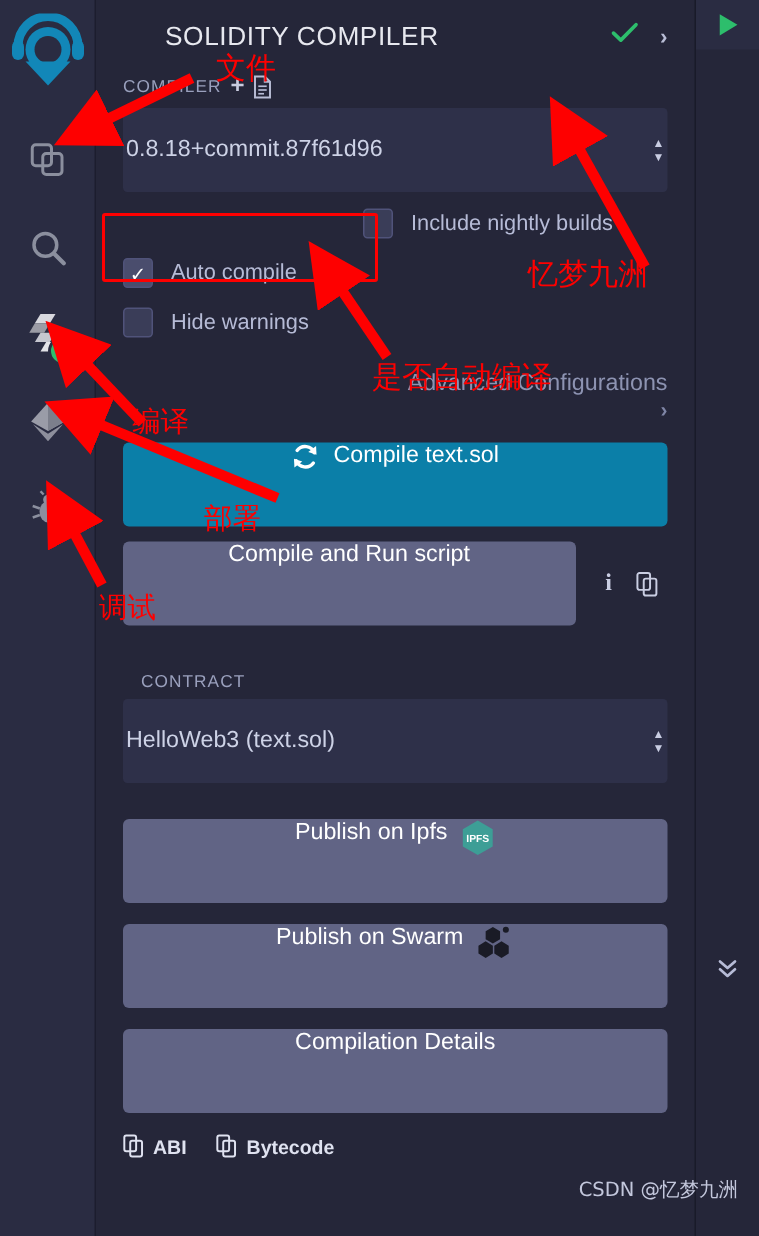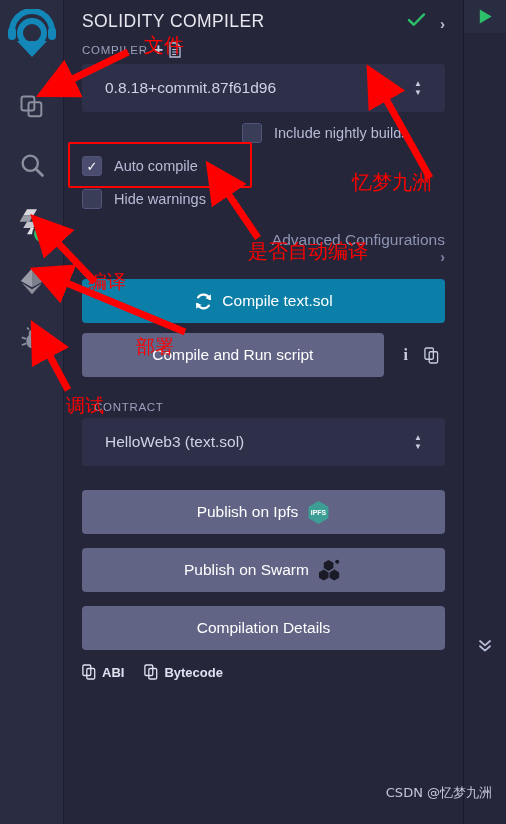--- a/index.html
+++ b/index.html
@@ -30,37 +30,37 @@
     border:2px solid #2a2c42;box-sizing:border-box;
   }
 
   
   .panel{
     flex:1 1 auto;background:#252639;position:relative;
     padding:0 18px;box-sizing:border-box;overflow:hidden;
     border-right:1px solid #191a29;
   }
   .panel-head{
-    display:flex;align-items:flex-end;height:32px;
+    display:flex;align-items:center;padding-top:8px;height:32px;margin-left:28px;
   }
   .panel-title{
     color:#e7e8ef;font-size:17.5px;letter-spacing:.4px;flex:1 1 auto;
   }
   .head-check{color:#2dbe6c;font-size:19px;font-weight:bold;margin-right:14px;}
   .head-chevron{color:#b9bdd6;font-size:15px;font-weight:bold;}
 
   .sub-label{
     color:#9aa0bd;font-size:11.5px;letter-spacing:.7px;
     margin-top:9px;display:flex;align-items:center;gap:4px;
   }
   .sub-label .plus{color:#c9cce0;font-size:16px;font-weight:600;margin-left:2px;}
 
   .select-box{
-    margin-top:5px;height:48px;background:#2e3049;border-radius:3px;
-    display:flex;align-items:center;padding:0 23px;box-sizing:border-box;
+    margin-top:5px;height:56px;background:#2e3049;border-radius:3px;
+    display:flex;align-items:center;padding:0 2px;box-sizing:border-box;
     color:#cdd2e6;font-size:15.5px;cursor:pointer;
   }
   .select-box .val{flex:1 1 auto;}
   .spinner{display:flex;flex-direction:column;align-items:center;gap:2px;color:#c9cde2;}
   .spinner i{font-style:normal;font-size:8px;line-height:7px;}
 
   .check-row{display:flex;align-items:center;margin-top:13px;cursor:pointer;}
   .cbox{
     width:20px;height:20px;border-radius:3px;background:#3a3d58;border:1px solid #50537a;
     box-sizing:border-box;display:flex;align-items:center;justify-content:center;
@@ -71,32 +71,32 @@
   .check-row .lbl{color:#b6bbd6;font-size:14.5px;margin-left:12px;}
   .nightly{justify-content:flex-start;padding-left:160px;margin-top:11px;}
 
   .adv-row{
     display:flex;align-items:flex-end;margin-top:22px;cursor:pointer;
     color:#8d93b2;font-size:15.5px;flex-direction:column;
   }
   .adv-row .ch{margin-left:auto;color:#7f85a6;font-size:14px;font-weight:bold;}
 
   .btn{
-    margin-top:14px;height:44px;border-radius:4px;display:flex;align-items:center;
+    margin-top:14px;height:56px;border-radius:4px;display:flex;align-items:flex-start;
     justify-content:center;gap:9px;cursor:pointer;box-sizing:border-box;
     font-size:15.5px;color:#fff;
   }
   .btn-primary{background:#0b7fa8;}
   .btn-secondary{background:#616485;}
   .run-row{display:flex;align-items:center;margin-top:10px;gap:0;}
   .run-row .btn{margin-top:0;flex:1 1 auto;}
   .run-icons{display:flex;align-items:center;gap:16px;padding:0 6px 0 20px;color:#c9cde2;}
   .run-icons .i-info{font-size:16px;font-weight:bold;font-family:"Liberation Serif",serif;}
 
-  .sec-label{color:#9aa0bd;font-size:11.5px;letter-spacing:.7px;margin-top:24px;padding-left:12px;}
+  .sec-label{color:#9aa0bd;font-size:11.5px;letter-spacing:.7px;margin-top:32px;padding-left:12px;}
   .pub-gap{height:10px;}
 
   .foot-links{
     display:flex;justify-content:flex-start;align-items:center;gap:20px;
     margin-top:14px;color:#dfe2f0;font-size:13px;font-weight:bold;
   }
   .foot-links .lk{display:flex;align-items:center;gap:6px;cursor:pointer;}
 
   
   .rightstrip{

